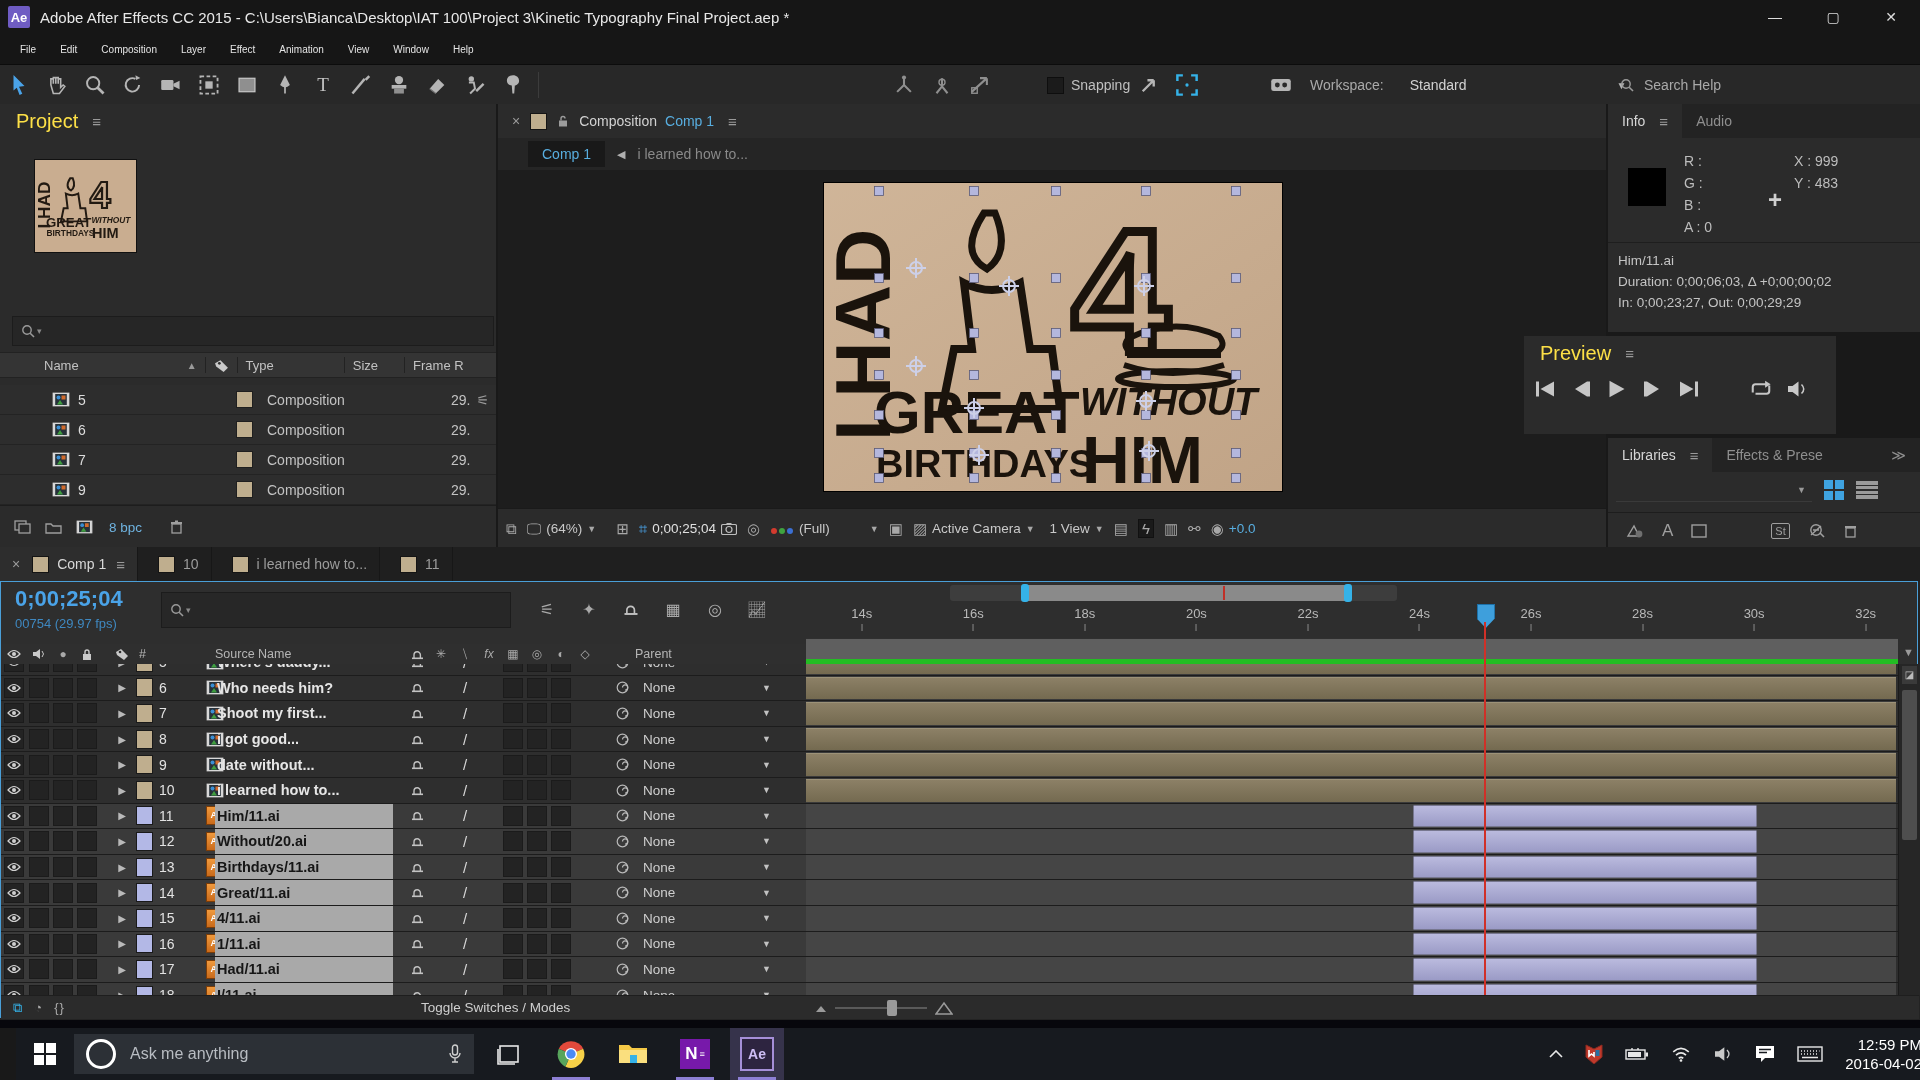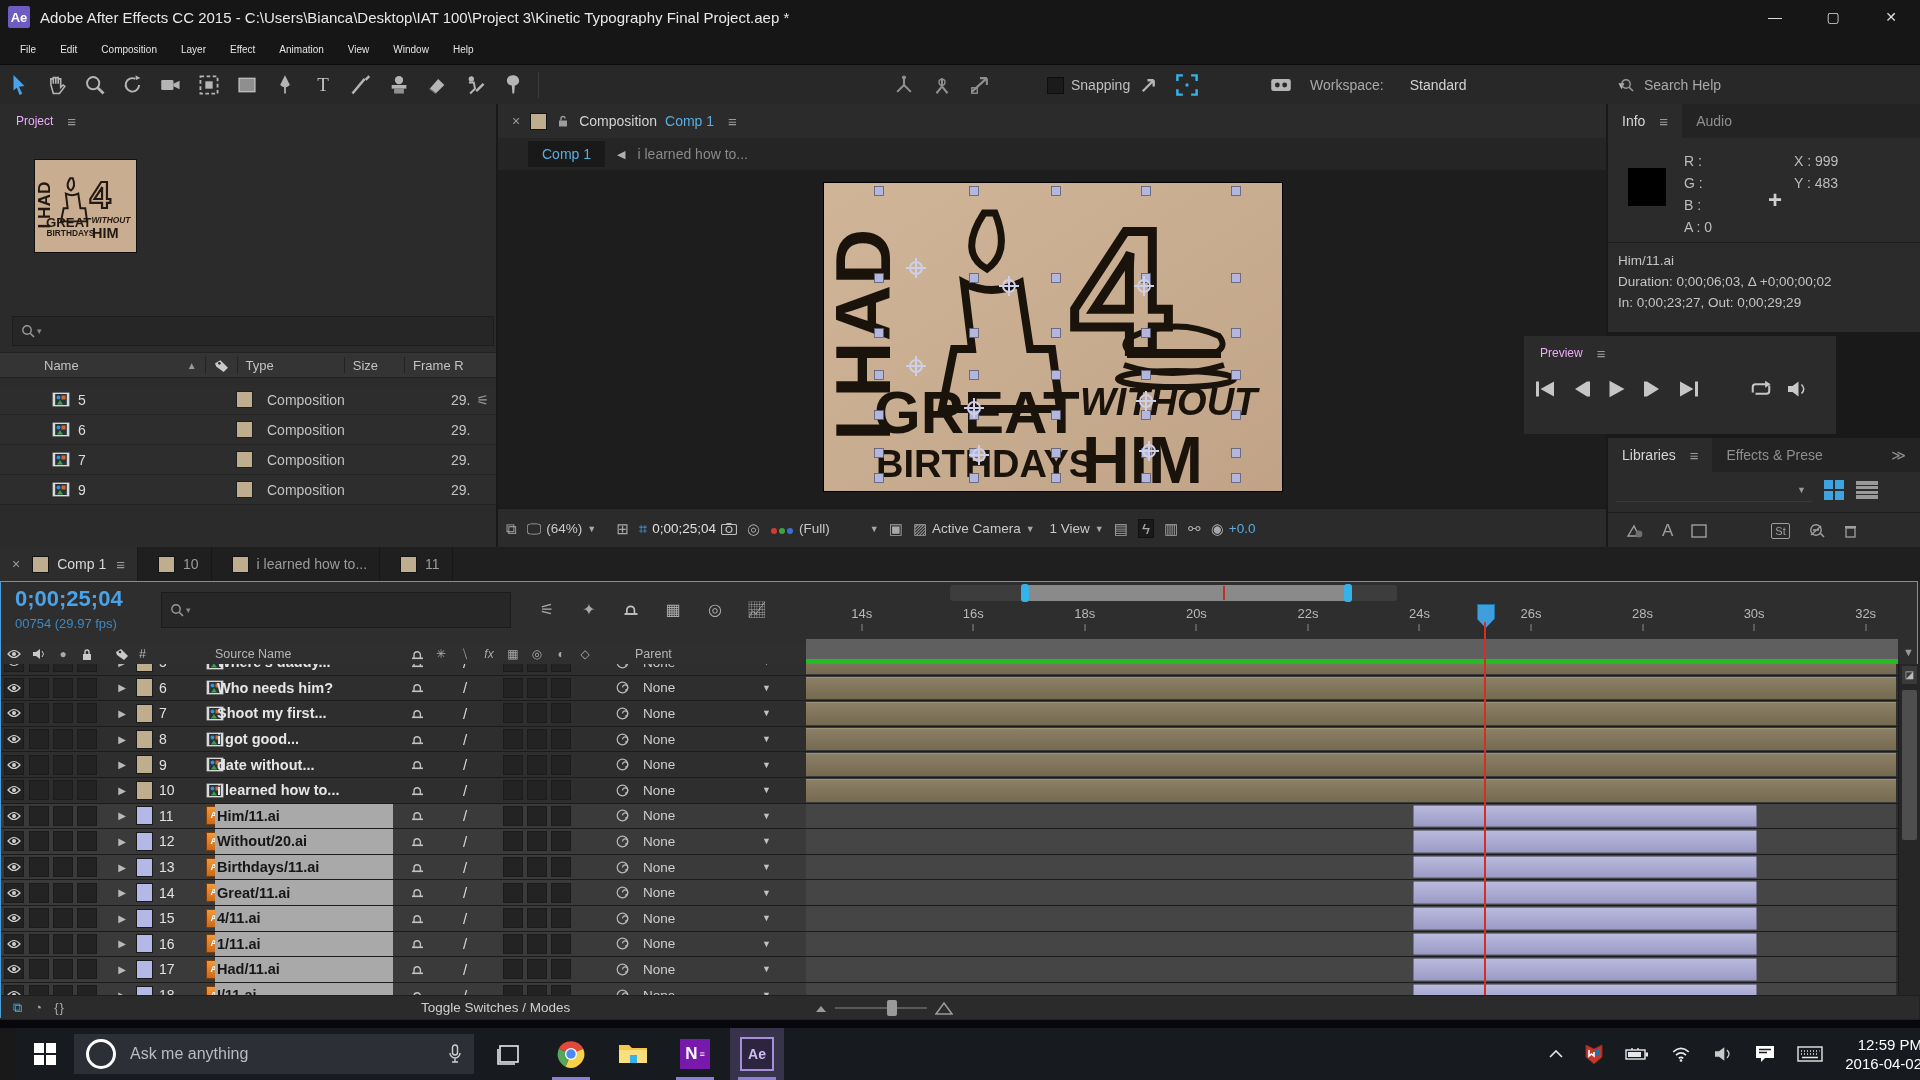--- a/index.html
+++ b/index.html
@@ -29,21 +29,21 @@
   .tb-sep{width:1px;height:26px;background:#3c3c3c;margin:0 6px;}
   .tb-label{color:#c0c0c0;font-size:14px;}
   #snap-box{width:15px;height:15px;background:#1b1b1b;border:1px solid #0e0e0e;margin:0 7px 0 2px;}
   #workspace-group{position:absolute;left:1262px;top:0;height:40px;display:flex;align-items:center;}
   #searchhelp-group{position:absolute;left:1620px;top:0;height:40px;display:flex;align-items:center;color:#a9a9a9;}
 
   
   #main{left:0;top:104px;width:1920px;height:443px;background:#191919;}
   .panel{position:absolute;background:#2b2b2b;}
   .panel-head{height:34px;display:flex;align-items:center;background:#2b2b2b;}
-  .ptitle{color:#f0abfc;font-size:12px;margin-left:16px;}
+  .ptitle{color:#fde047;font-size:20px;margin-left:16px;}
   .hamburger{color:#9a9a9a;margin-left:14px;font-size:15px;}
   .tab-dim{color:#8a8a8a;}
 
   
   #project{left:0;top:0;width:496px;height:443px;}
   #proj-thumb{position:absolute;left:34px;top:55px;width:101px;height:92px;border:1px solid #111;background:#c9ad90;}
   #proj-meta{position:absolute;left:158px;top:54px;line-height:21px;}
   #proj-sel-name{color:#e8e8e8;font-weight:bold;font-size:15px;}
   .meta-dim{color:#a9a9a9;font-size:14px;}
   #proj-search{position:absolute;left:12px;top:212px;width:472px;height:28px;background:#262626;border:1px solid #1c1c1c;display:flex;align-items:center;padding-left:8px;color:#9a9a9a;}
@@ -524,20 +524,46 @@
               </svg>
             </span>
     <span class="prow-name">9</span>
     <span class="prow-chip" style="margin-left:40px"></span>
     <span class="prow-type">Composition</span>
     <span class="prow-fps">29.</span>
 
   </div>
 
 </div>
+      <div id="proj-foot">
+        <span class="foot-ic">
+            <svg width="17" height="14" viewBox="0 0 17 14">
+              <rect x="1" y="1" width="11" height="9" fill="none" stroke="#9f9f9f" stroke-width="1.3"></rect>
+              <rect x="5" y="4" width="11" height="9" fill="#2b2b2b" stroke="#9f9f9f" stroke-width="1.3"></rect>
+            </svg>
+          </span>
+        <span class="foot-ic">
+            <svg width="17" height="13" viewBox="0 0 17 13">
+              <path d="M1 3 h5 l2 2 h8 v7 H1 Z" fill="none" stroke="#9f9f9f" stroke-width="1.3"></path>
+            </svg>
+          </span>
+        <span class="foot-ic">
+            <svg width="17" height="14" viewBox="0 0 18 15">
+              <use href="#i-film"></use>
+            </svg>
+          </span>
+        <span id="bit-depth">8 bpc</span>
+        <span class="foot-ic" style="margin-left:28px">
+            <svg width="13" height="14" viewBox="0 0 13 14">
+              <rect x="2" y="4" width="9" height="9" fill="none" stroke="#9f9f9f" stroke-width="1.3"></rect>
+              <rect x="1" y="2" width="11" height="2" fill="#9f9f9f"></rect>
+              <rect x="5" y="0.5" width="3" height="1.5" fill="#9f9f9f"></rect>
+            </svg>
+          </span>
+      </div>
     </div>
 
     <div id="comp" class="panel">
       <div id="comp-head">
         <span style="margin-left:14px;color:#9c9c9c">×</span>
         <span class="chip" style="margin:0 10px"></span>
         <svg width="12" height="14" viewBox="0 0 12 13">
             <rect x="2" y="6" width="8" height="6" fill="#9c9c9c"></rect>
             <path d="M4 6 V4 a2 2 0 0 1 4 0" stroke="#9c9c9c" stroke-width="1.4" fill="none"></path>
           </svg>

